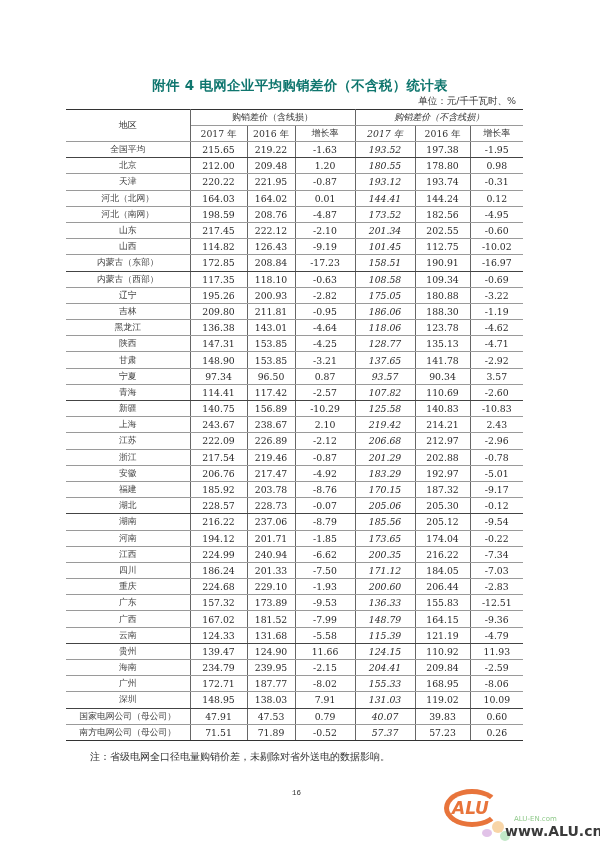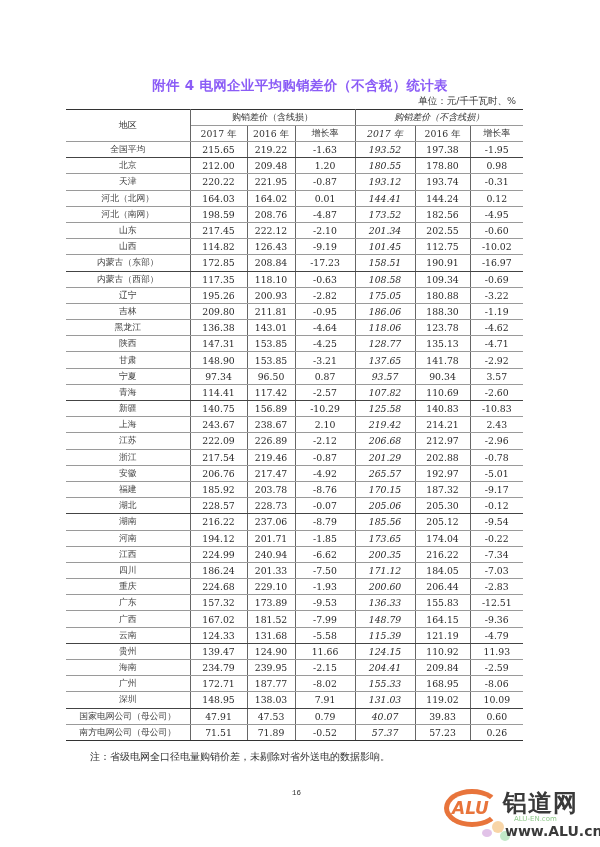--- a/index.html
+++ b/index.html
@@ -3,21 +3,21 @@
 <meta charset="utf-8">
 <style>
   html, body { margin: 0; padding: 0; }
   body {
     width: 600px; height: 847px; background: #ffffff; position: relative; overflow: hidden;
     font-family: "DejaVu Serif", "Liberation Serif", serif; color: #2a2a2a;
   }
   .page-title {
     position: absolute; top: 77px; left: 0; width: 600px; text-align: center;
     font-family: "DejaVu Sans", "Liberation Sans", sans-serif;
-    font-weight: bold; font-size: 13.5px; color: #8b5cf6; letter-spacing: 0.3px;
+    font-weight: bold; font-size: 13.5px; color: #0f766e; letter-spacing: 0.3px;
   }
   .unit-label {
     position: absolute; top: 95px; right: 84px; font-size: 9.5px; color: #333;
   }
   table.stats {
     position: absolute; top: 109px; left: 66px; width: 457px;
     border-collapse: collapse; font-size: 9.3px; table-layout: fixed;
   }
   table.stats th, table.stats td {
     border-left: 1px solid #666; border-right: 1px solid #666;
@@ -276,21 +276,21 @@
         <td>-0.87</td>
         <td class="thick-left">201.29</td>
         <td>202.88</td>
         <td>-0.78</td>
       </tr>
       <tr>
         <td class="region">安徽</td>
         <td>206.76</td>
         <td>217.47</td>
         <td>-4.92</td>
-        <td class="thick-left">265.57</td>
+        <td class="thick-left">183.29</td>
         <td>192.97</td>
         <td>-5.01</td>
       </tr>
       <tr>
         <td class="region">福建</td>
         <td>185.92</td>
         <td>203.78</td>
         <td>-8.76</td>
         <td class="thick-left">170.15</td>
         <td>187.32</td>
@@ -436,16 +436,15 @@
 
 <div class="footnote">注：省级电网全口径电量购销价差，未剔除对省外送电的数据影响。</div>
 <div class="page-number">16</div>
 
 <div class="watermark">
   <div class="logo-ring"></div>
   <div class="logo-letters">ALU</div>
   <div class="dot" style="left:50px;top:38px;width:12px;height:12px;background:#f2b35e;"></div>
   <div class="dot" style="left:40px;top:46px;width:10px;height:8px;background:#c98fd6;"></div>
   <div class="dot" style="left:58px;top:48px;width:10px;height:10px;background:#8fd69a;"></div>
-  <div class="brand-cn">铝道网</div>
   <div class="sub-mark">ALU-EN.com</div>
   <div class="brand-url">www.ALU.cn</div>
 </div>
 
 </body></html>

